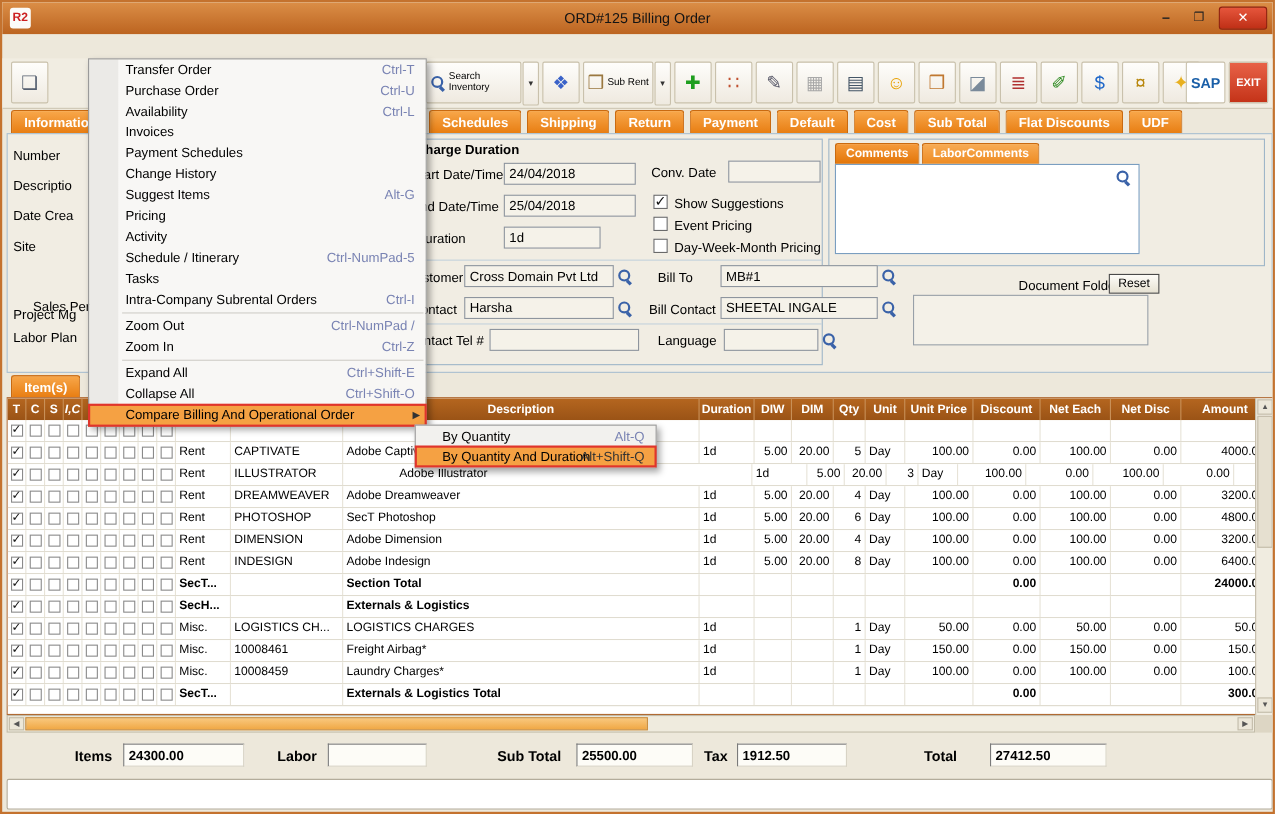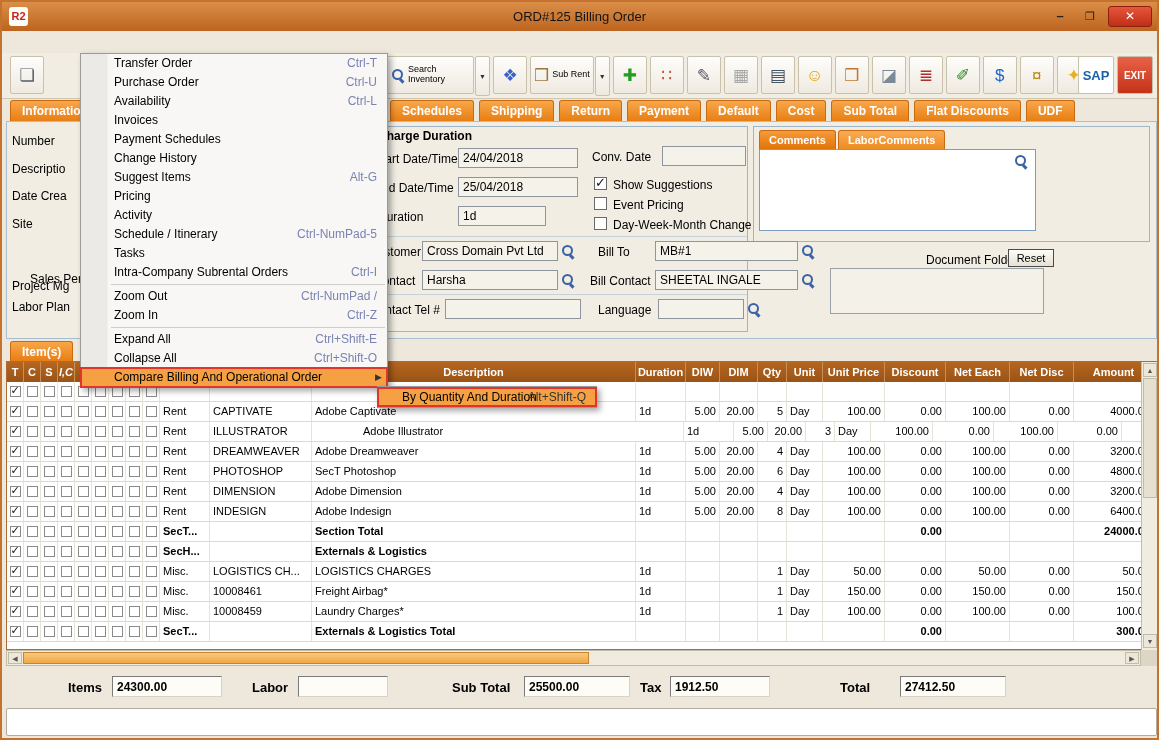--- a/index.html
+++ b/index.html
@@ -829,29 +829,30 @@
       <div class="mitem"><span class="mlabel">Intra-Company Subrental Orders</span><span class="sc">Ctrl-I</span></div>
       <div class="msep"></div>
       <div class="mitem"><span class="mlabel">Zoom Out</span><span class="sc">Ctrl-NumPad /</span></div>
       <div class="mitem"><span class="mlabel">Zoom In</span><span class="sc">Ctrl-Z</span></div>
       <div class="msep"></div>
       <div class="mitem"><span class="mlabel">Expand All</span><span class="sc">Ctrl+Shift-E</span></div>
       <div class="mitem"><span class="mlabel">Collapse All</span><span class="sc">Ctrl+Shift-O</span></div>
       <div class="mitem hl red-annot"><span class="mlabel">Compare Billing And Operational Order</span><span class="marrow">▶</span></div>
     </div>
   <div id="compare-submenu">
+      <div class="mitem"><span class="mlabel">By Quantity</span><span class="sc">Alt-Q</span></div>
       <div class="mitem hl red-annot"><span class="mlabel">By Quantity And Duration</span><span class="sc">Alt+Shift-Q</span></div>
     </div>
 
 <div class="lbl" style="left: 10px; top: 132px;">Number</div>
     <div class="lbl" style="left: 10px; top: 159.6px;">Descriptio</div>
     <div class="lbl" style="left: 10px; top: 187.2px;">Date Crea</div>
     <div class="lbl" style="left: 10px; top: 214.8px;">Site</div>
     <div class="lbl" style="left: 10px; top: 229px; margin-top: 48px;">Project Mg</div>
     <div class="lbl" style="left: 28px; top: 270px;">Sales Pers</div>
     <div class="lbl" style="left: 10px; top: 297.6px;">Labor Plan</div>
     <span class="cbox on" style="left: 592px; top: 175px;"></span>
     <div class="lbl" style="left: 611px; top: 176px;">Show Suggestions</div>
     <span class="cbox" style="left: 592px; top: 195px;"></span>
     <div class="lbl" style="left: 611px; top: 196px;">Event Pricing</div>
     <span class="cbox" style="left: 592px; top: 215px;"></span>
-    <div class="lbl" style="left: 611px; top: 216px;">Day-Week-Month Change</div>
+    <div class="lbl" style="left: 611px; top: 216px;">Day-Week-Month Pricing</div>
   </div>
 
 </body></html>

